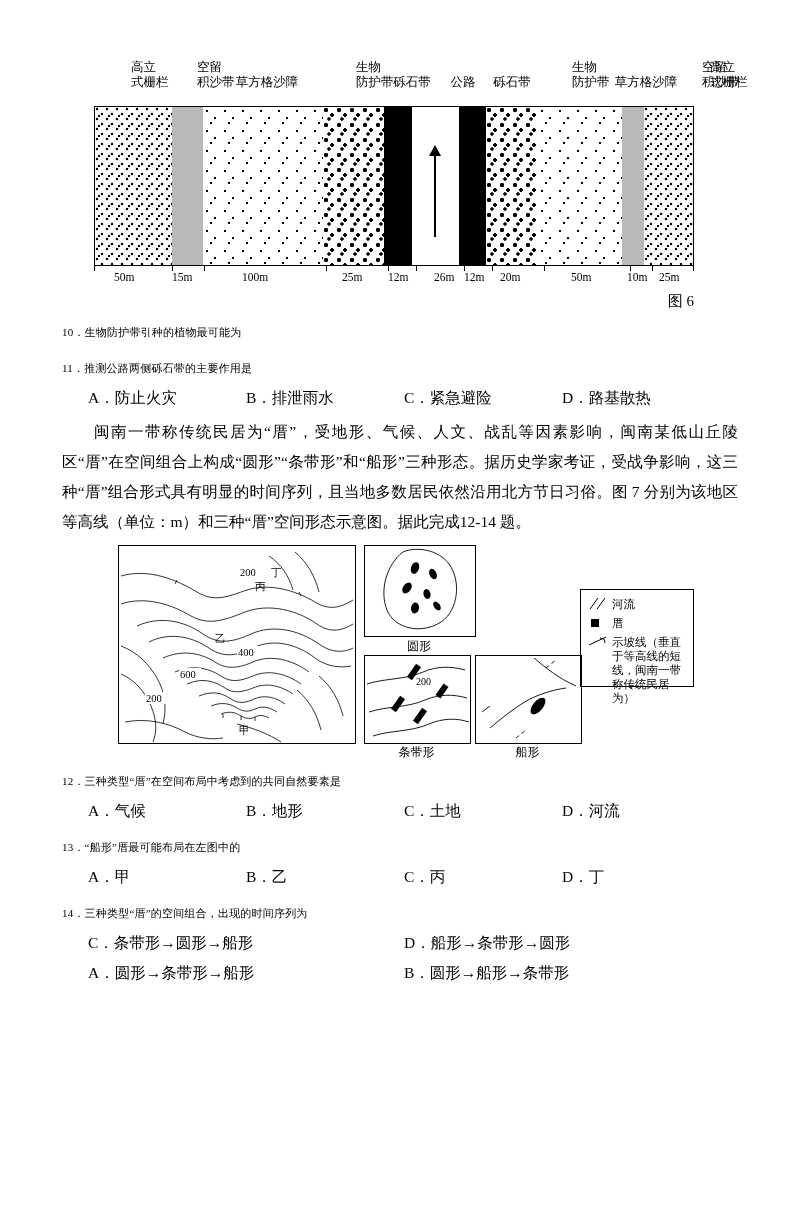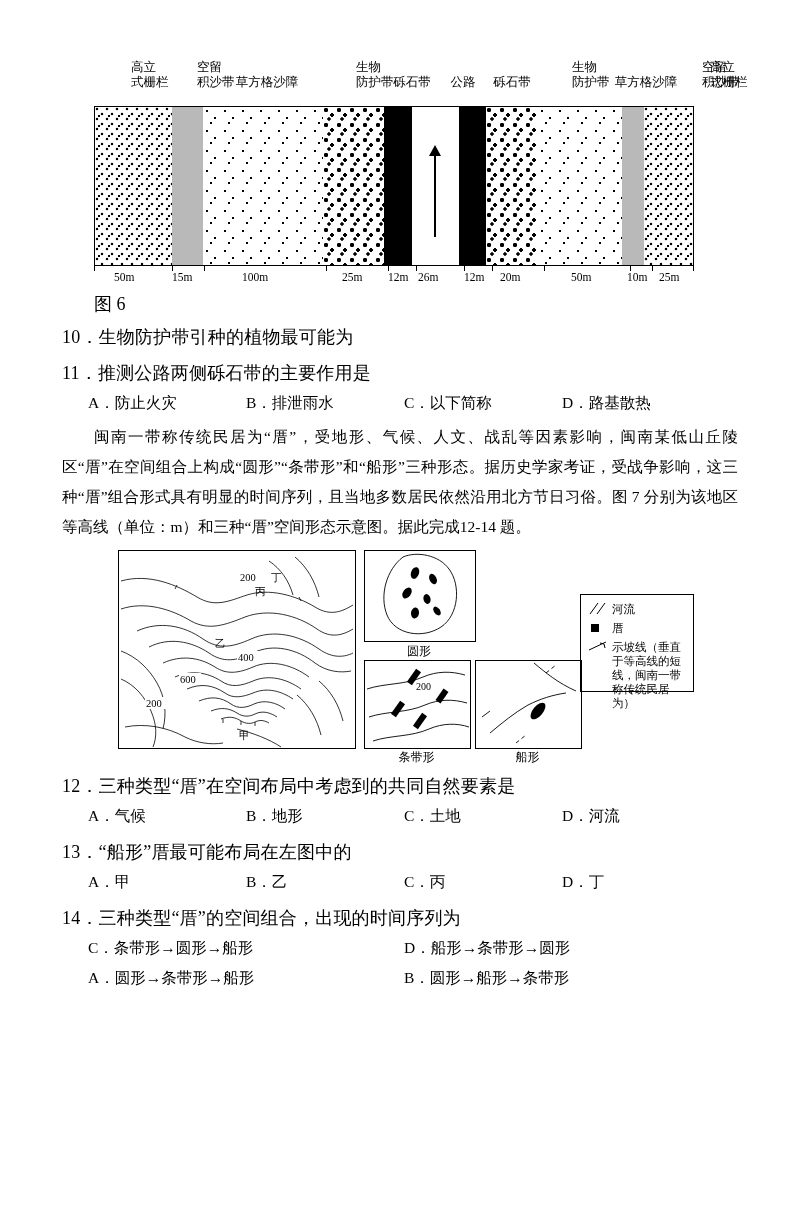--- a/index.html
+++ b/index.html
@@ -112,30 +112,30 @@
     white-space: nowrap;
   }
   .tick {
     position: absolute;
     top: 0;
     width: 1px;
     height: 5px;
     background: #000;
   }
   .fig-cap {
-    text-align: left;
-    font-size: 18px;
+    text-align: right;
+    font-size: 15px;
     margin-top: 4px;
     margin-left: 32px;
     width: 600px;
   }
 
   
   .q {
-    font-size: 18px;
+    font-size: 11px;
     line-height: 30px;
     margin-top: 6px;
     letter-spacing: 0.2px;
   }
   .q-stem { margin-left: 0; }
   .opts {
     font-size: 15.5px;
     line-height: 30px;
     position: relative;
     margin-left: 26px;
@@ -287,36 +287,36 @@
         <div class="tick" style="left:398px;"></div>
         <div class="tick" style="left:450px;"></div>
         <div class="tick" style="left:536px;"></div>
         <div class="tick" style="left:558px;"></div>
         <div class="tick" style="left:599px;"></div>
         <span style="left:20px;">50m</span>
         <span style="left:78px;">15m</span>
         <span style="left:148px;">100m</span>
         <span style="left:248px;">25m</span>
         <span style="left:294px;">12m</span>
-        <span style="left:324px;">26m</span>
+        <span style="left:340px;">26m</span>
         <span style="left:370px;">12m</span>
         <span style="left:406px;font-family:Liberation Serif, serif;">20m</span>
         <span style="left:477px;">50m</span>
         <span style="left:533px;">10m</span>
         <span style="left:565px;">25m</span>
       </div>
 
       <div class="fig-cap">图 6</div>
     </div>
 
     <div class="q q-stem">10．生物防护带引种的植物最可能为</div>
 
     <div class="q q-stem">11．推测公路两侧砾石带的主要作用是</div>
     <div class="opts o4">
-      <span>A．防止火灾</span><span>B．排泄雨水</span><span>C．以下简称</span><span>D．路基散热</span>
+      <span>A．防止火灾</span><span>B．排泄雨水</span><span>C．紧急避险</span><span>D．路基散热</span>
     </div>
 
     <div class="para">闽南一带称传统民居为“厝”，受地形、气候、人文、战乱等因素影响，闽南某低山丘陵区“厝”在空间组合上构成“圆形”“条带形”和“船形”三种形态。据历史学家考证，受战争影响，这三种“厝”组合形式具有明显的时间序列，且当地多数居民依然沿用北方节日习俗。图 7 分别为该地区等高线（单位：m）和三种“厝”空间形态示意图。据此完成12-14 题。</div>
 
     <div class="fig7-wrap">
 
       <div class="contour-box">
         <svg width="236" height="197" viewBox="0 0 236 197">
           <g fill="none" stroke="#000" stroke-width="0.8">
             <path d="M2,30 C30,22 58,34 78,46 C96,57 110,50 128,44 C150,37 176,44 196,56 C212,66 224,60 234,54"></path>

